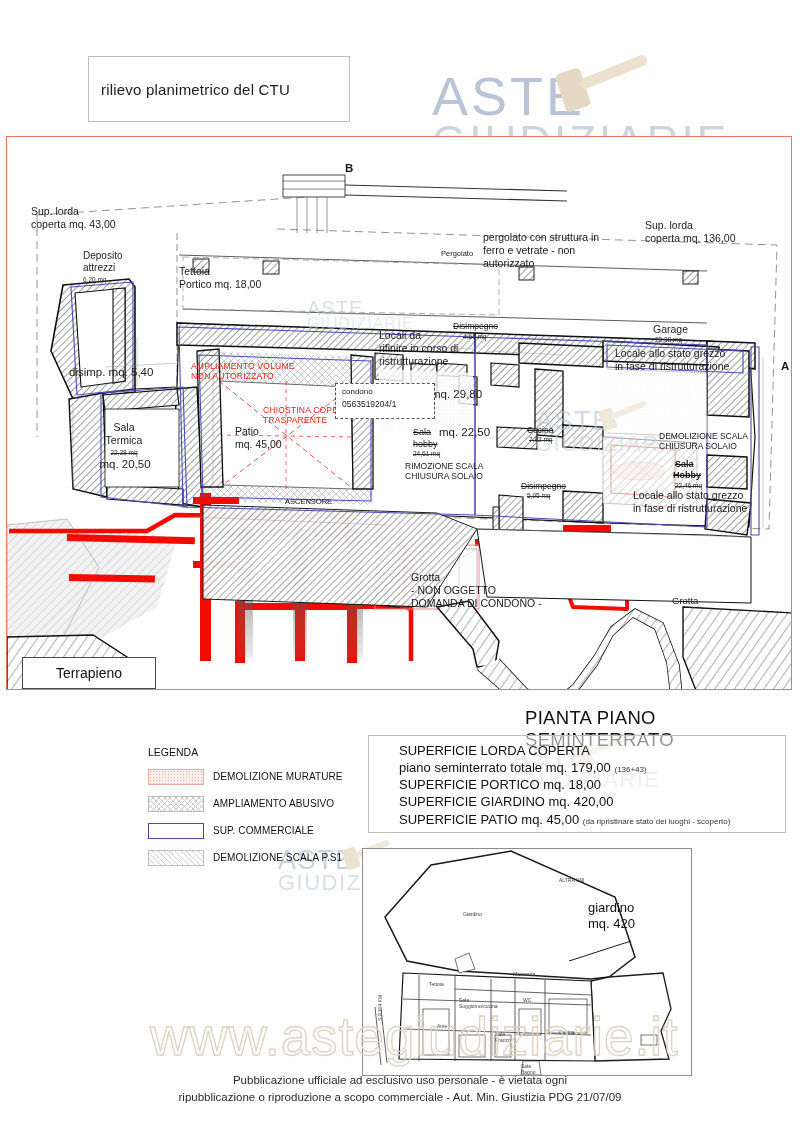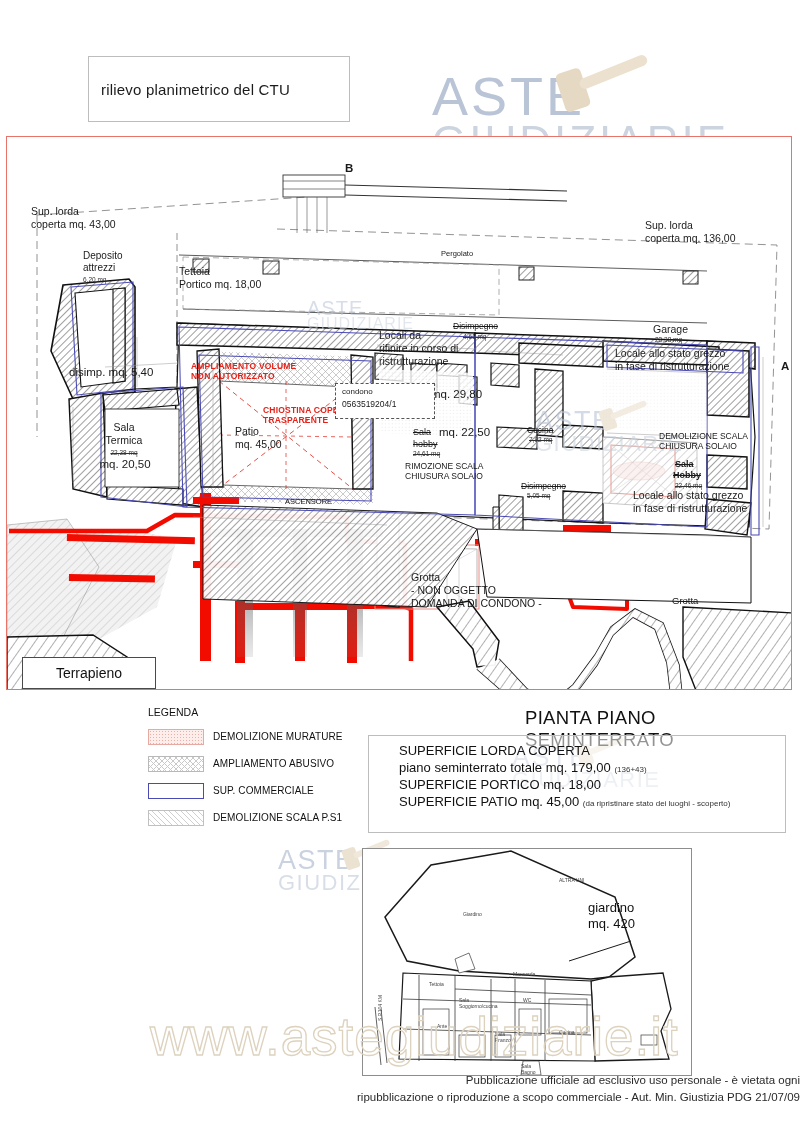--- a/index.html
+++ b/index.html
@@ -93,35 +93,35 @@
     position: absolute;
     font-size: 10px;
     color: #1a1a1a;
     line-height: 1.22;
     z-index: 18;
     white-space: pre-line;
   }
   .plan-label.big { font-size: 11.5px; }
   .plan-label.mid { font-size: 10.5px; }
   .plan-label.tiny { font-size: 6.5px; color: #333; }
-  .plan-label.red { color: #e2231a; font-size: 8.5px; font-weight: 700; letter-spacing: .2px; }
+  .plan-label.red { color: #e2231a; font-size: 8.5px; font-weight: 400; letter-spacing: .2px; }
   .plan-label.strike { text-decoration: line-through; }
   .plan-label.center { text-align: center; }
 
   #terrapieno-box {
     left: 22px; top: 657px; width: 132px; height: 30px;
     background: #fff; border: 1px solid #4a4a4a;
     display: flex; align-items: center; justify-content: center;
     z-index: 22;
   }
   #terrapieno-box .t { font-size: 14px; color: #111; }
 
   
   #legend { left: 148px; top: 706px; width: 215px; z-index: 20; }
-  #legend .legend-title { font-size: 10.5px; color: #111; margin-bottom: 5px; }
+  #legend .legend-title { font-size: 10.5px; color: #111; margin-bottom: 5px; margin-top: 40px; }
   .legend-row {
     display: flex; align-items: center;
     height: 27px;
   }
   .legend-swatch {
     width: 56px; height: 16px; margin-right: 9px; flex: 0 0 auto;
     box-sizing: border-box;
   }
   .legend-label { font-size: 10px; color: #111; letter-spacing: .1px; }
 
@@ -182,21 +182,21 @@
     white-space: pre-line; line-height: 1.25;
   }
   #giardino-callout {
     left: 588px; top: 900px; z-index: 24;
     font-size: 13px; color: #111; line-height: 1.25;
   }
 
   
   #footer {
     left: 0; top: 1072px; width: 800px;
-    text-align: right; z-index: 30;
+    text-align: center; z-index: 30;
   }
   #footer .f {
     font-size: 11.5px; color: #2a2a2a; line-height: 1.5;
   }
 </style>
 </head>
 <body>
 
 <div id="title-box" class="abs">
   <span class="t">rilievo planimetrico del CTU</span>
@@ -420,20 +420,23 @@
 Termica</div>
   <div class="plan-label tiny strike center" style="left:86px; top:312px; width:62px;">22,38 mq</div>
   <div class="plan-label big center" style="left:78px; top:320px; width:80px;">mq. 20,50</div>
 
   <div class="plan-label mid" style="left:228px; top:288px;">Patio
 mq. 45,00</div>
 
   <div class="plan-label" style="left:278px; top:360px; font-size:7.5px;">ASCENSORE</div>
 
   <div class="plan-label" style="left:434px; top:112px; font-size:7.5px;">Pergolato</div>
+  <div class="plan-label mid" style="left:476px; top:94px;">pergolato con struttura in
+ferro e vetrate - non
+autorizzato</div>
 
   <div class="plan-label mid" style="left:372px; top:192px;">Locali da
 rifinire in corso di
 ristrutturazione</div>
   <div class="plan-label big" style="left:424px; top:250px;">mq. 29,80</div>
 
   <div class="plan-label strike" style="left:446px; top:184px; font-size:8.5px;">Disimpegno</div>
   <div class="plan-label tiny strike" style="left:456px; top:196px;">4,61 mq</div>
 
   <div class="plan-label strike" style="left:406px; top:290px; font-size:9px;">Sala</div>
@@ -522,20 +525,21 @@
   </div>
 </div>
 
 <div id="surfaces-box" class="abs">
   <div class="s-line">SUPERFICIE LORDA COPERTA</div>
   <div class="s-line">
     <span>piano seminterrato totale mq. 179,00</span>
     <span class="s-sub">(136+43)</span>
   </div>
   <div class="s-line">SUPERFICIE PORTICO mq. 18,00</div>
+  <div class="s-line">SUPERFICIE GIARDINO mq. 420,00</div>
   <div class="s-line">
     <span>SUPERFICIE PATIO mq. 45,00</span>
     <span class="s-sub">(da ripristinare stato dei luoghi - scoperto)</span>
   </div>
 </div>
 
 <div class="wm abs wm-aste sm" style="left:278px; top:848px; opacity:.75;">
   <div class="l1">ASTE</div>
   <div class="l2">GIUDIZIARIE</div>
   <div class="gavel sm" style="left:66px; top:-2px;">

